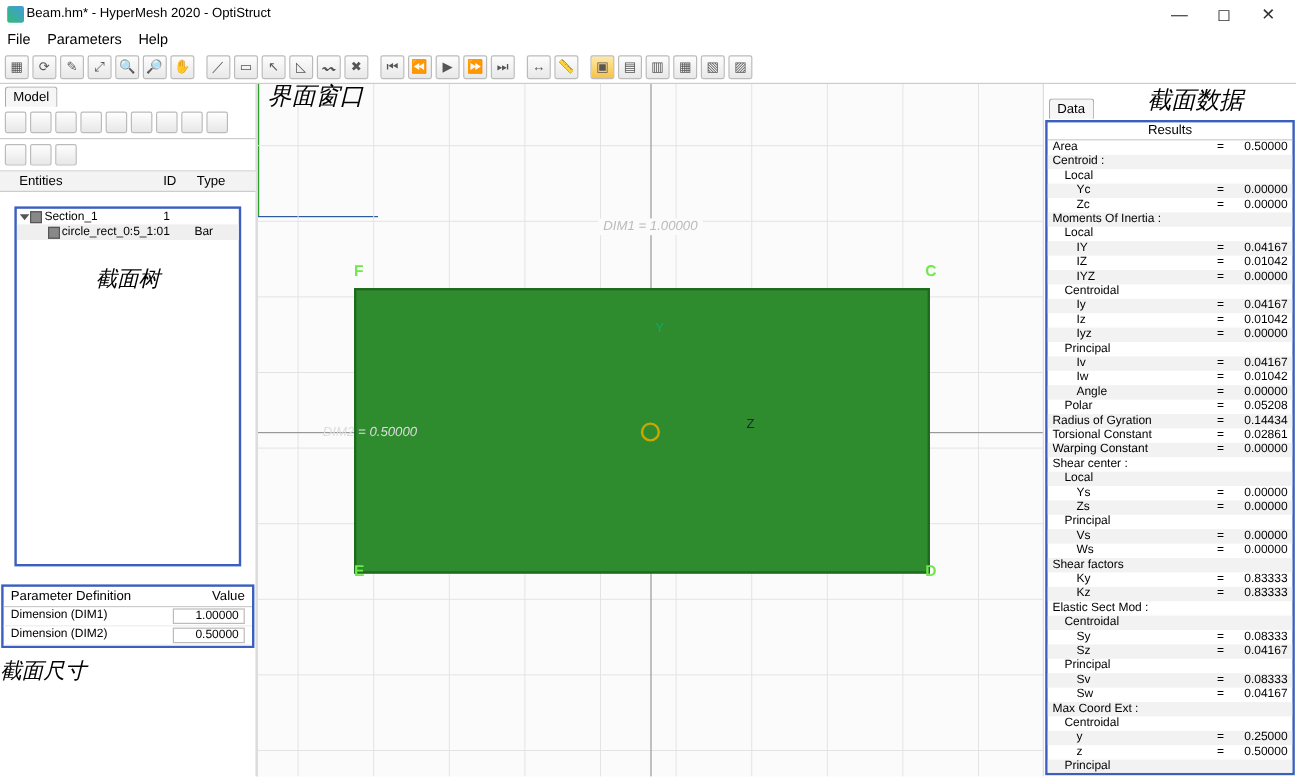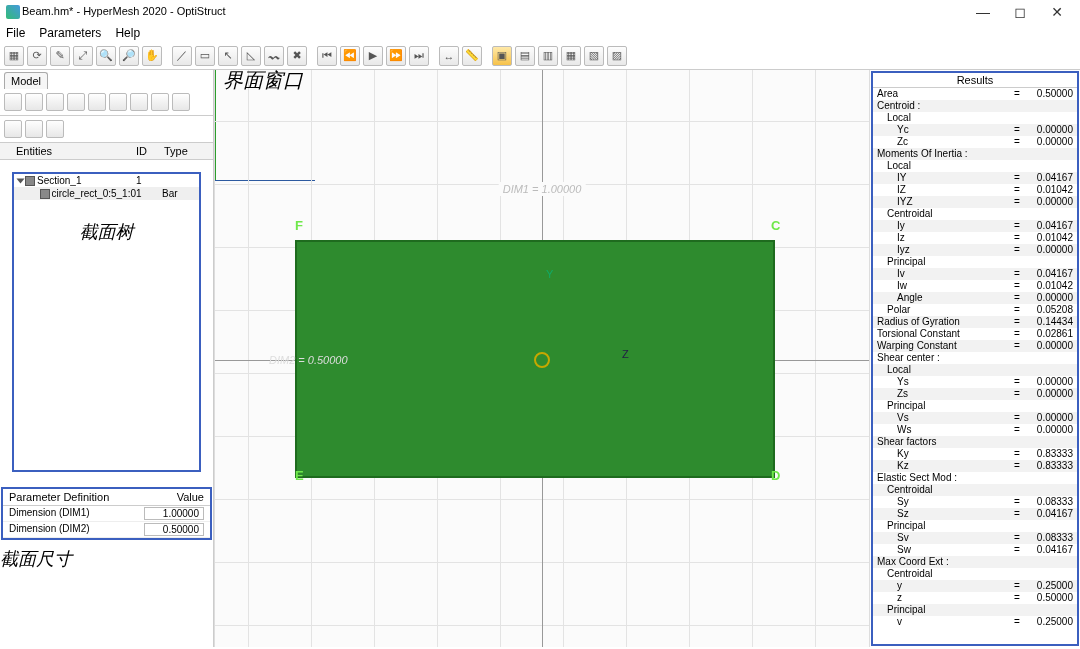--- a/index.html
+++ b/index.html
@@ -202,20 +202,24 @@
     <div class="corner-label" style="left:80px; top:398px;">E</div>
     <div class="corner-label" style="left:556px; top:398px;">D</div>
     <div class="axisY"></div>
     <div class="axisZ"></div>
     <div class="ax-lbl" style="left:calc(50% + 4px); top:198px; color:#1a6;">Y</div>
     <div class="ax-lbl" style="left:calc(50% + 80px); top:278px; color:#224;">Z</div>
     <div class="origin"></div>
   </div>
 
   <div class="rightpanel">
+    <div style="display:flex; align-items:flex-end;">
+      <div class="data-tab">Data</div>
+      <div class="data-title" style="flex:1;">截面数据</div>
+    </div>
     <div class="resultsbox">
       <div class="resultshdr">Results</div>
       <div id="results-rows">
           <div class="rrow ind0">
             <span class="rl">Area</span>
             <span class="re">=</span>
             <span class="rv">0.50000</span>
           </div>
           <div class="rrow ind0 alt">
             <span class="rl">Centroid :</span>

